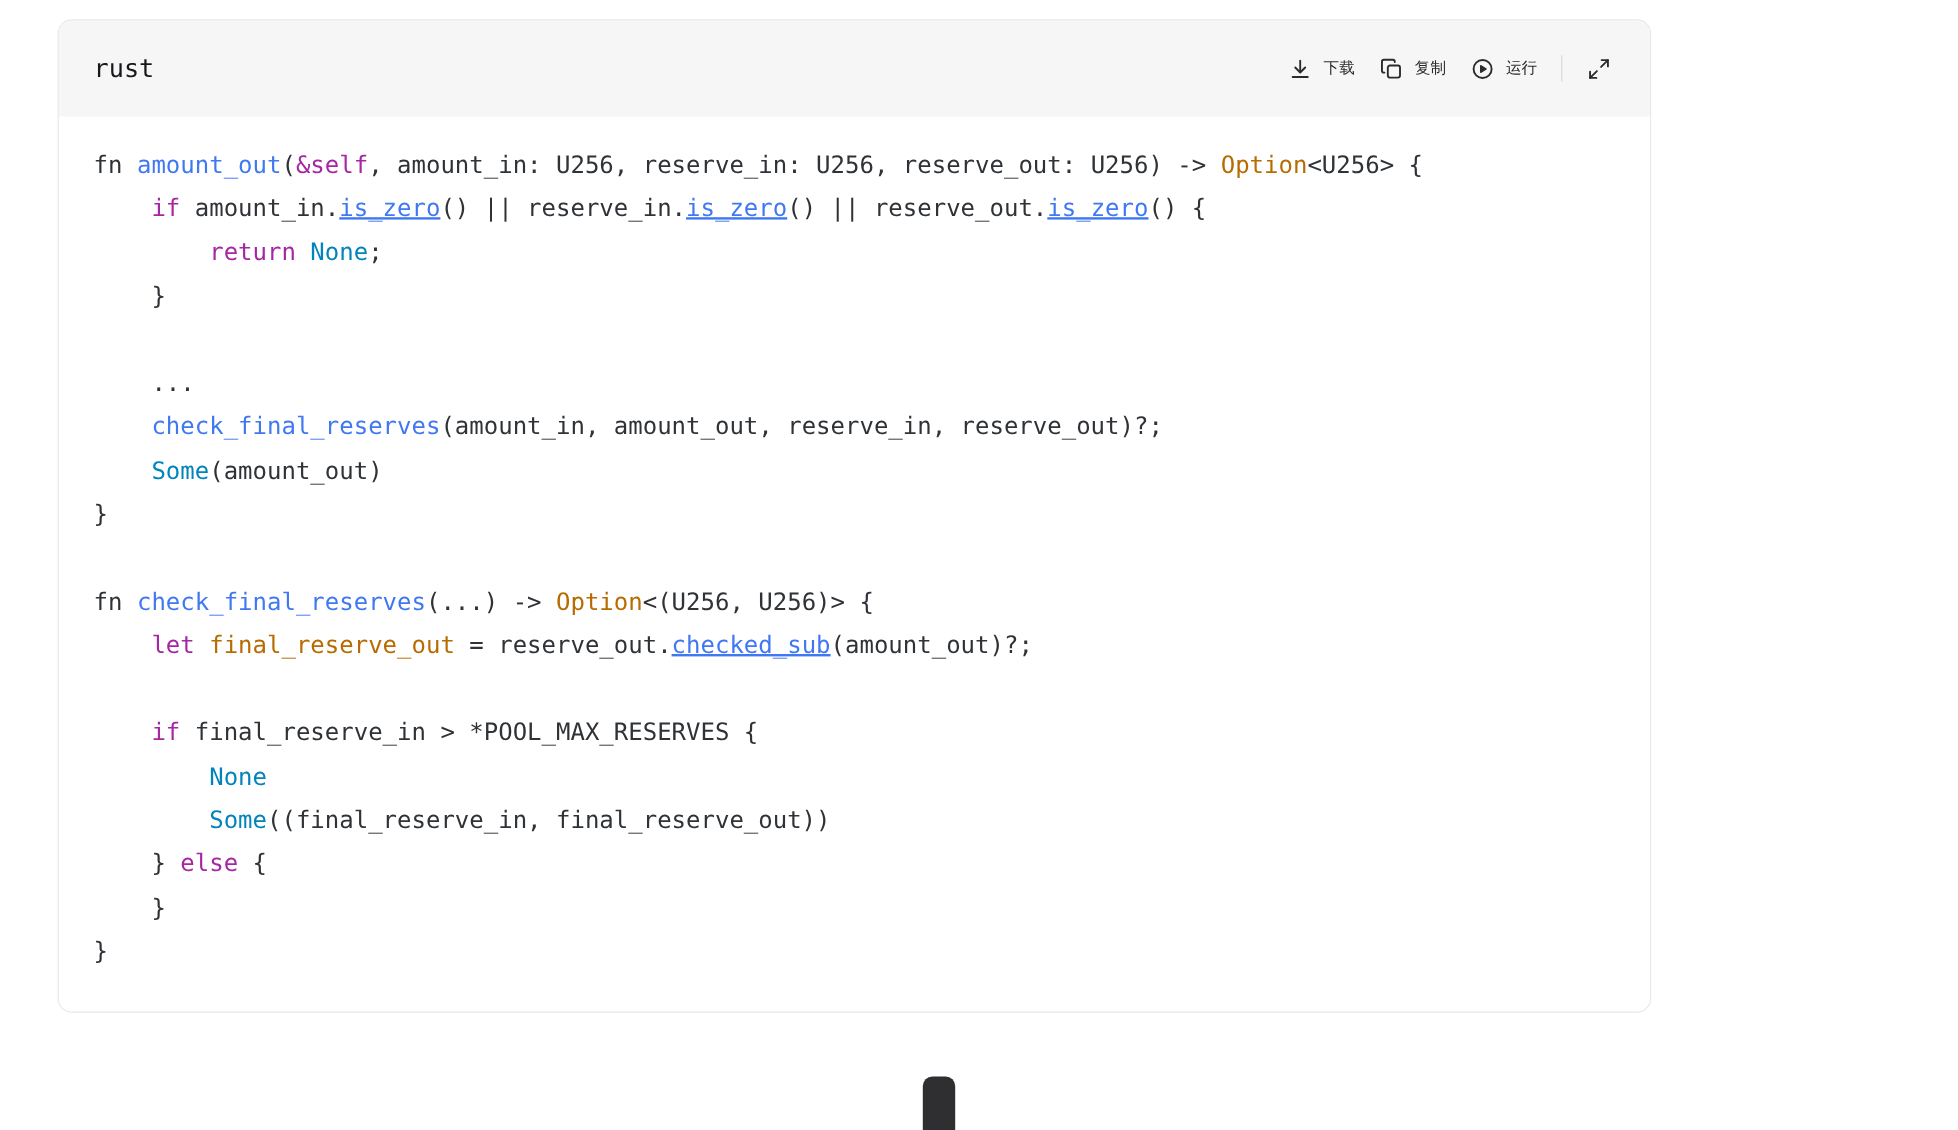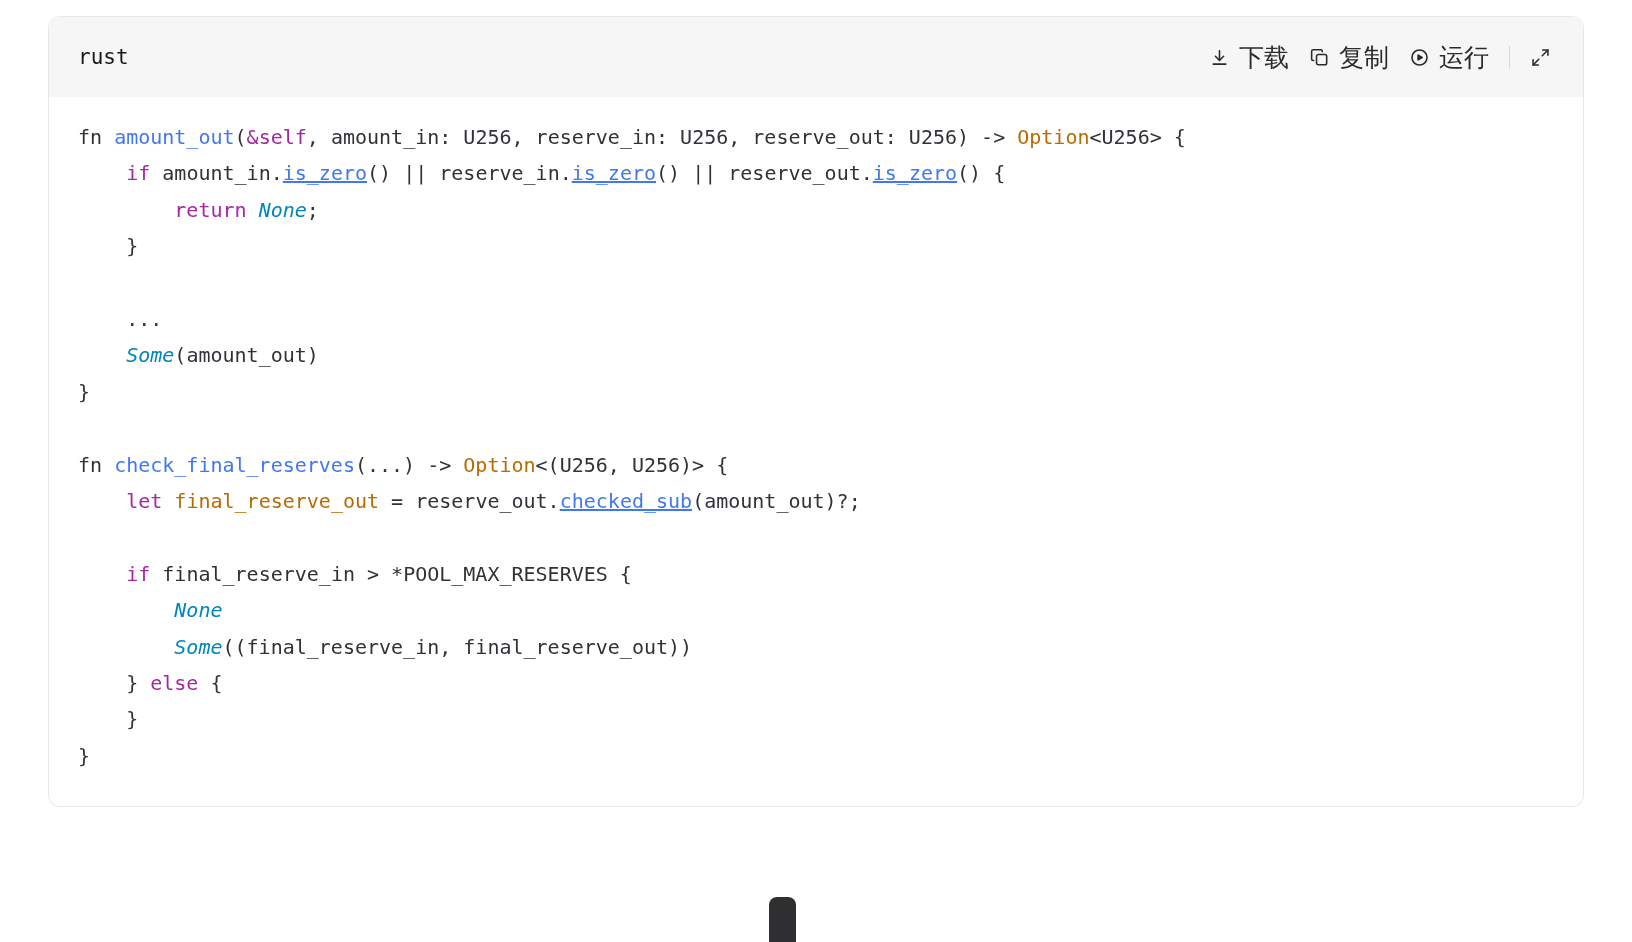--- a/index.html
+++ b/index.html
@@ -6,21 +6,21 @@
   html, body {
     width: 1632px; height: 942px;
     background: #ffffff;
     overflow: hidden;
     position: relative;
     font-family: "Liberation Sans", sans-serif;
   }
   .card {
     position: absolute;
     left: 48px; top: 16px;
-    width: 1536px;
+    width: 1328px;
     background: #ffffff;
     border: 1px solid var(--card-border, #e8e8ea);
     border-radius: 12px;
     overflow: hidden;
   }
   .card-header {
     height: 80px;
     background: var(--header-bg, #f6f6f7);
     display: flex;
     align-items: center;
@@ -33,21 +33,21 @@
     color: #18181b;
   }
   .toolbar { display: flex; align-items: center; }
   .tbtn {
     display: flex;
     align-items: center;
     gap: 9px;
     background: none;
     border: none;
     font-family: "Liberation Sans", sans-serif;
-    font-size: 25px;
+    font-size: 13px;
     color: #2b2b2e;
     cursor: pointer;
     padding: 6px 10px;
     border-radius: 6px;
   }
   .tbtn .icon { display: flex; align-items: center; }
   .tbtn svg { display: block; }
   .divider {
     width: 1px; height: 22px;
     background: #d9d9dc;
@@ -58,21 +58,21 @@
     font-family: "DejaVu Sans Mono", monospace;
     font-size: 20px;
     line-height: 36.4px;
     color: var(--plain, #2f3337);
   }
   .code-line { white-space: pre; min-height: 36.4px; }
   .tok-p { color: var(--plain, #2f3337); }
   .tok-k { color: var(--keyword, #a626a4); }
   .tok-f { color: var(--function, #4078f2); }
   .tok-m { color: var(--method, #4078f2); text-decoration: underline; }
-  .tok-e { color: var(--enum, #0184bc); font-style: italic; }
+  .tok-e { color: var(--enum, #0184bc); }
   .tok-t { color: var(--type, #b76b01); }
   .tok-v { color: var(--variable, #b76b01); }
   .bottom-cut {
     position: absolute;
     left: 769px; top: 897px;
     width: 27px; height: 60px;
     border-radius: 8px;
     background: #2f2f31;
   }
 </style>
@@ -131,20 +131,21 @@
     </div>
   </div>
 
   <div class="code">
       <div class="code-line"><span class="tok-p">fn </span><span class="tok-f">amount_out</span><span class="tok-p">(</span><span class="tok-k">&amp;self</span><span class="tok-p">, amount_in: U256, reserve_in: U256, reserve_out: U256) -&gt; </span><span class="tok-t">Option</span><span class="tok-p">&lt;U256&gt; {</span></div>
       <div class="code-line"><span class="tok-p">    </span><span class="tok-k">if</span><span class="tok-p"> amount_in.</span><span class="tok-m">is_zero</span><span class="tok-p">() || reserve_in.</span><span class="tok-m">is_zero</span><span class="tok-p">() || reserve_out.</span><span class="tok-m">is_zero</span><span class="tok-p">() {</span></div>
       <div class="code-line"><span class="tok-p">        </span><span class="tok-k">return</span><span class="tok-p"> </span><span class="tok-e">None</span><span class="tok-p">;</span></div>
       <div class="code-line"><span class="tok-p">    }</span></div>
       <div class="code-line"></div>
       <div class="code-line"><span class="tok-p">    ...</span></div>
+      <div class="code-line"><span class="tok-p">    </span><span class="tok-f">check_final_reserves</span><span class="tok-p">(amount_in, amount_out, reserve_in, reserve_out)?;</span></div>
       <div class="code-line"><span class="tok-p">    </span><span class="tok-e">Some</span><span class="tok-p">(amount_out)</span></div>
       <div class="code-line"><span class="tok-p">}</span></div>
       <div class="code-line"></div>
       <div class="code-line"><span class="tok-p">fn </span><span class="tok-f">check_final_reserves</span><span class="tok-p">(...) -&gt; </span><span class="tok-t">Option</span><span class="tok-p">&lt;(U256, U256)&gt; {</span></div>
       <div class="code-line"><span class="tok-p">    </span><span class="tok-k">let</span><span class="tok-p"> </span><span class="tok-v">final_reserve_out</span><span class="tok-p"> = reserve_out.</span><span class="tok-m">checked_sub</span><span class="tok-p">(amount_out)?;</span></div>
       <div class="code-line"></div>
       <div class="code-line"><span class="tok-p">    </span><span class="tok-k">if</span><span class="tok-p"> final_reserve_in &gt; *POOL_MAX_RESERVES {</span></div>
       <div class="code-line"><span class="tok-p">        </span><span class="tok-e">None</span></div>
       <div class="code-line"><span class="tok-p">        </span><span class="tok-e">Some</span><span class="tok-p">((final_reserve_in, final_reserve_out))</span></div>
       <div class="code-line"><span class="tok-p">    } </span><span class="tok-k">else</span><span class="tok-p"> {</span></div>

